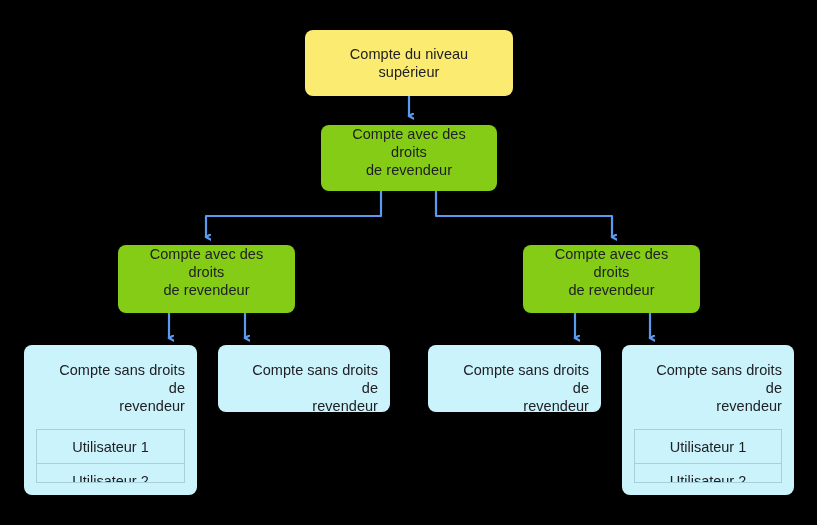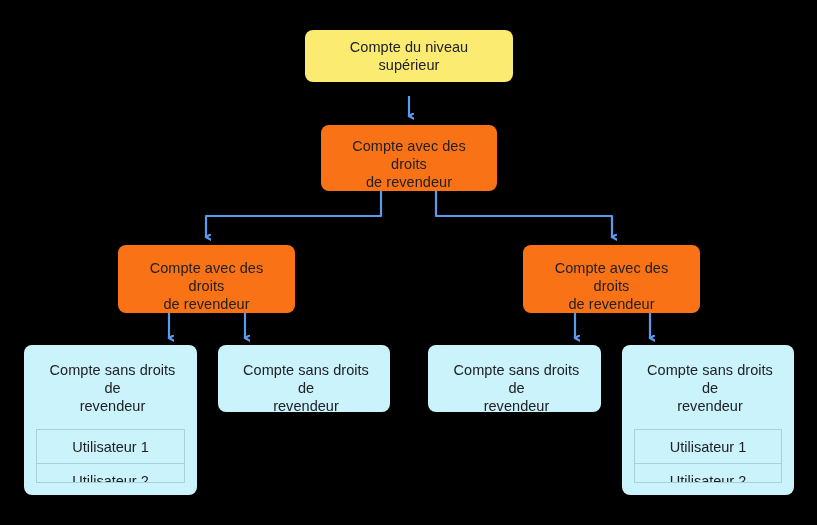--- a/index.html
+++ b/index.html
@@ -43,33 +43,34 @@
   
   .node-root {
     background: #FBEC71;
     justify-content: center;
   }
   .node-root .node-label {
     padding: 0 14px;
   }
   
   .node-reseller {
-    background: #f97316;
-    justify-content: flex-end;
+    background: #84cc16;
+    justify-content: flex-start;
   }
   .node-reseller .node-label {
     padding: 0 12px;
   }
   
   .node-account {
     background: #CBF3FC;
     justify-content: flex-start;
   }
   .node-account .node-label {
     padding: 16px 12px 0 16px;
+    text-align: right;
   }
   .user-list {
     margin: 14px 12px 12px 12px;
     width: calc(100% - 24px);
     border: 1px solid #A9CFDB;
     border-radius: 0;
     box-sizing: border-box;
     overflow: hidden;
   }
   .user-item {
@@ -120,21 +121,21 @@
 
     <g>
       <path d="M575,313 L575,338" fill="none" stroke="#5B9BEF" stroke-width="2.2" marker-end="url(#arrowhead)"></path>
     </g>
 
     <g>
       <path d="M650,313 L650,338" fill="none" stroke="#5B9BEF" stroke-width="2.2" marker-end="url(#arrowhead)"></path>
     </g>
   </svg>
 
-  <div class="node node-root" style="left:305px; top:30px; width:208px; height:52px;">
+  <div class="node node-root" style="left:305px; top:30px; width:208px; height:66px;">
     <span class="node-label">Compte du niveau supérieur</span>
   </div>
 
   <div class="node node-reseller" style="left:321px; top:125px; width:176px; height:66px;">
     <span class="node-label">Compte avec des droits
 de revendeur</span>
   </div>
 
   <div class="node node-reseller" style="left:118px; top:245px; width:177px; height:68px;">
     <span class="node-label">Compte avec des droits

